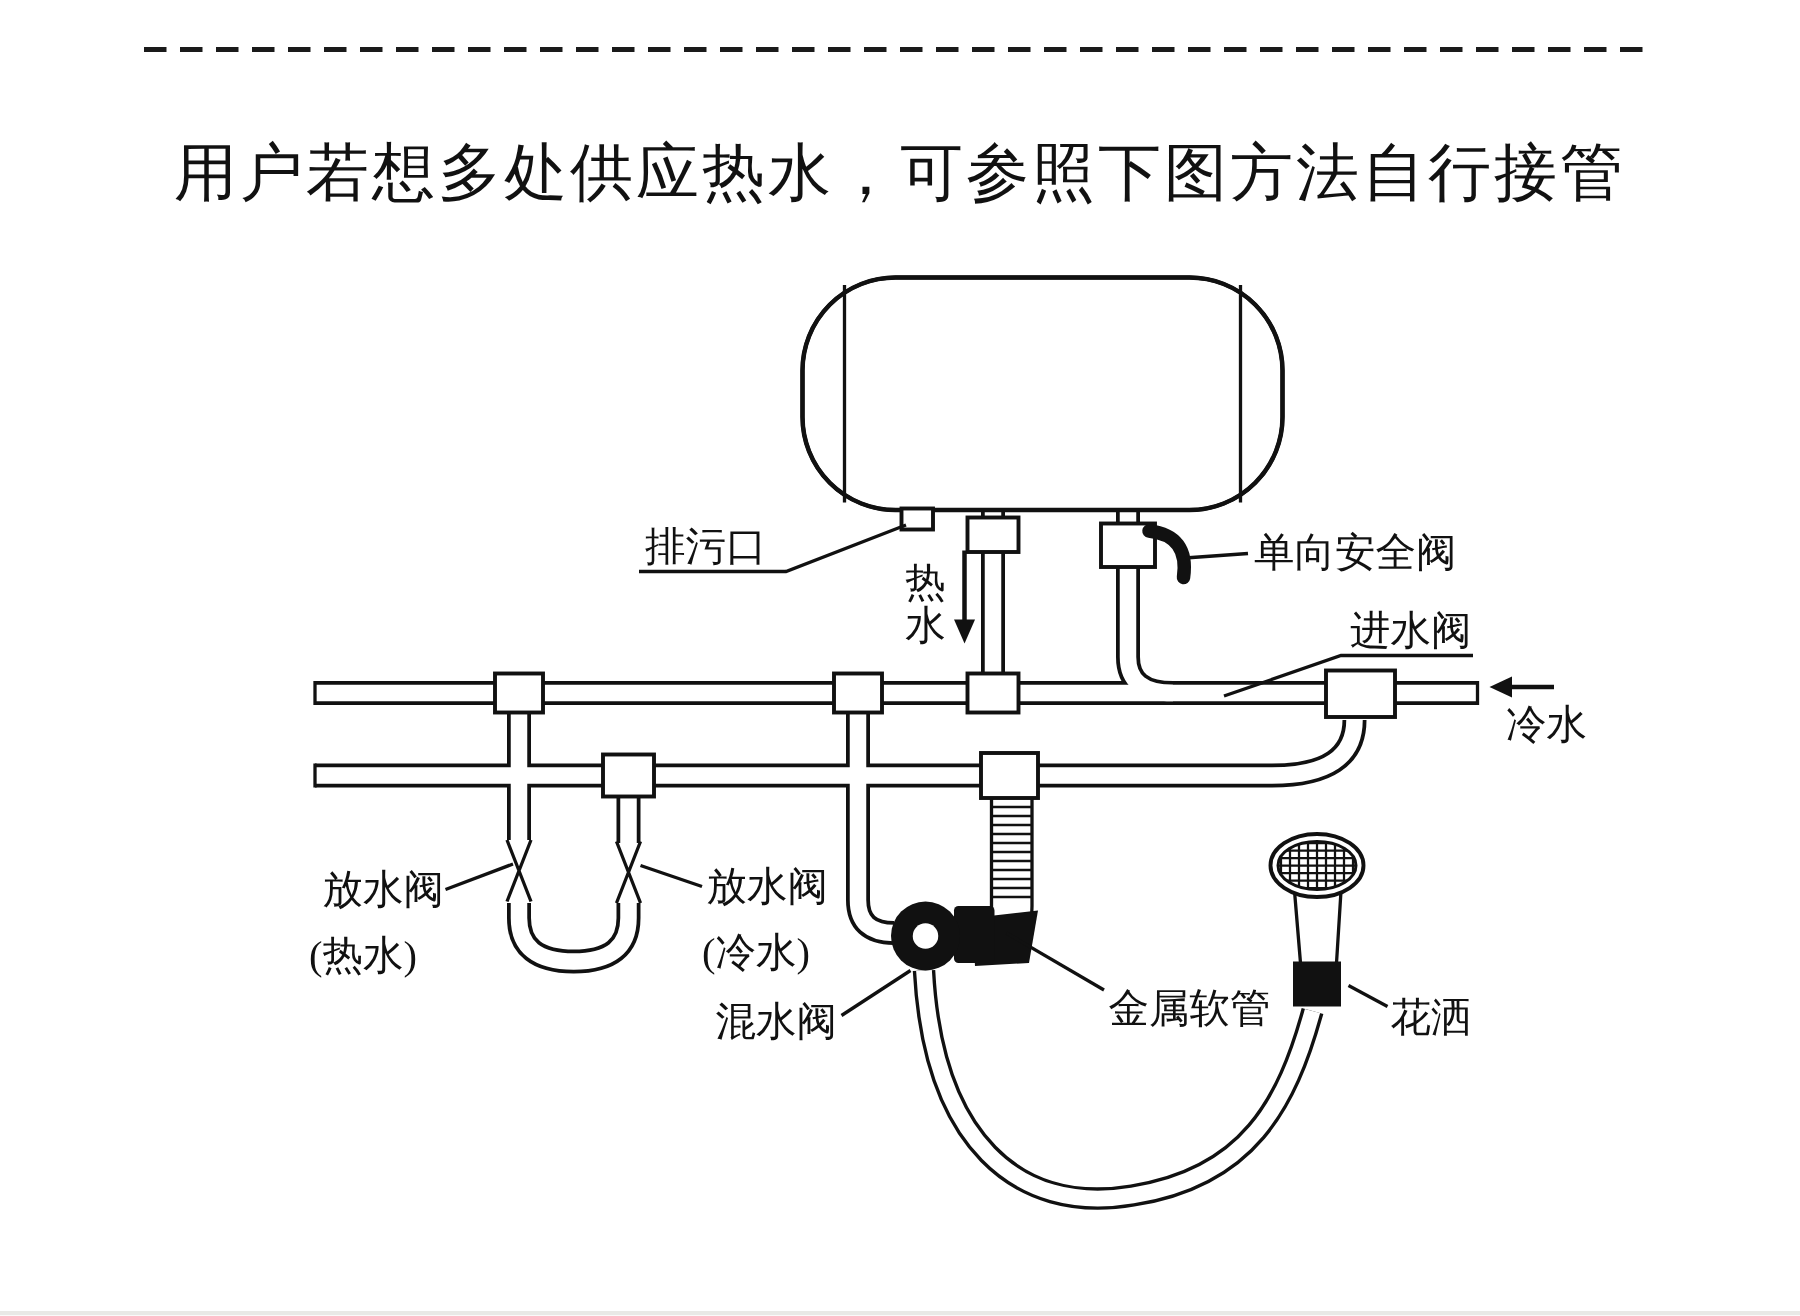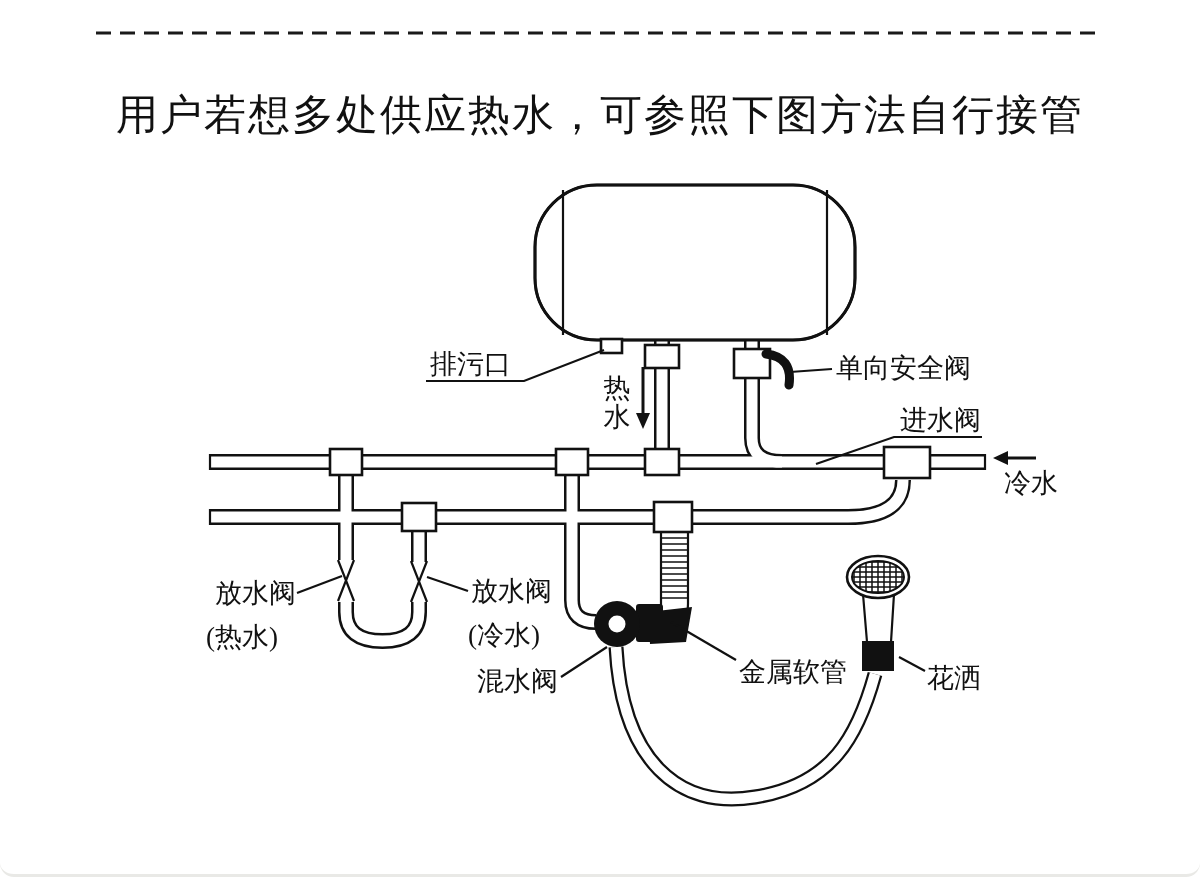--- a/index.html
+++ b/index.html
@@ -4,21 +4,20 @@
 <style>
   html,body{margin:0;padding:0;background:#ffffff;}
   .page{
     position:relative;
     width:1200px;height:877px;
     background:#ffffff;
     overflow:hidden;
     border-bottom:3px solid #e9e9e6;
     box-sizing:border-box;
     font-family:"Liberation Serif","DejaVu Serif",serif;
-    border-radius:14px;
   }
   svg{position:absolute;left:0;top:0;}
   text{fill:#111;font-family:"Liberation Serif","DejaVu Serif",serif;}
   .title{font-size:42px;letter-spacing:2px;}
   .lbl{font-size:27px;}
   .outline{fill:#ffffff;stroke:#111;stroke-width:2.6;}
   .thin{stroke:#111;stroke-width:2.2;fill:none;}
   .pipe-black{stroke:#111;stroke-width:16;fill:none;}
   .pipe-white{stroke:#ffffff;stroke-width:11;fill:none;}
   .hose-black{stroke:#111;stroke-width:15;fill:none;}

